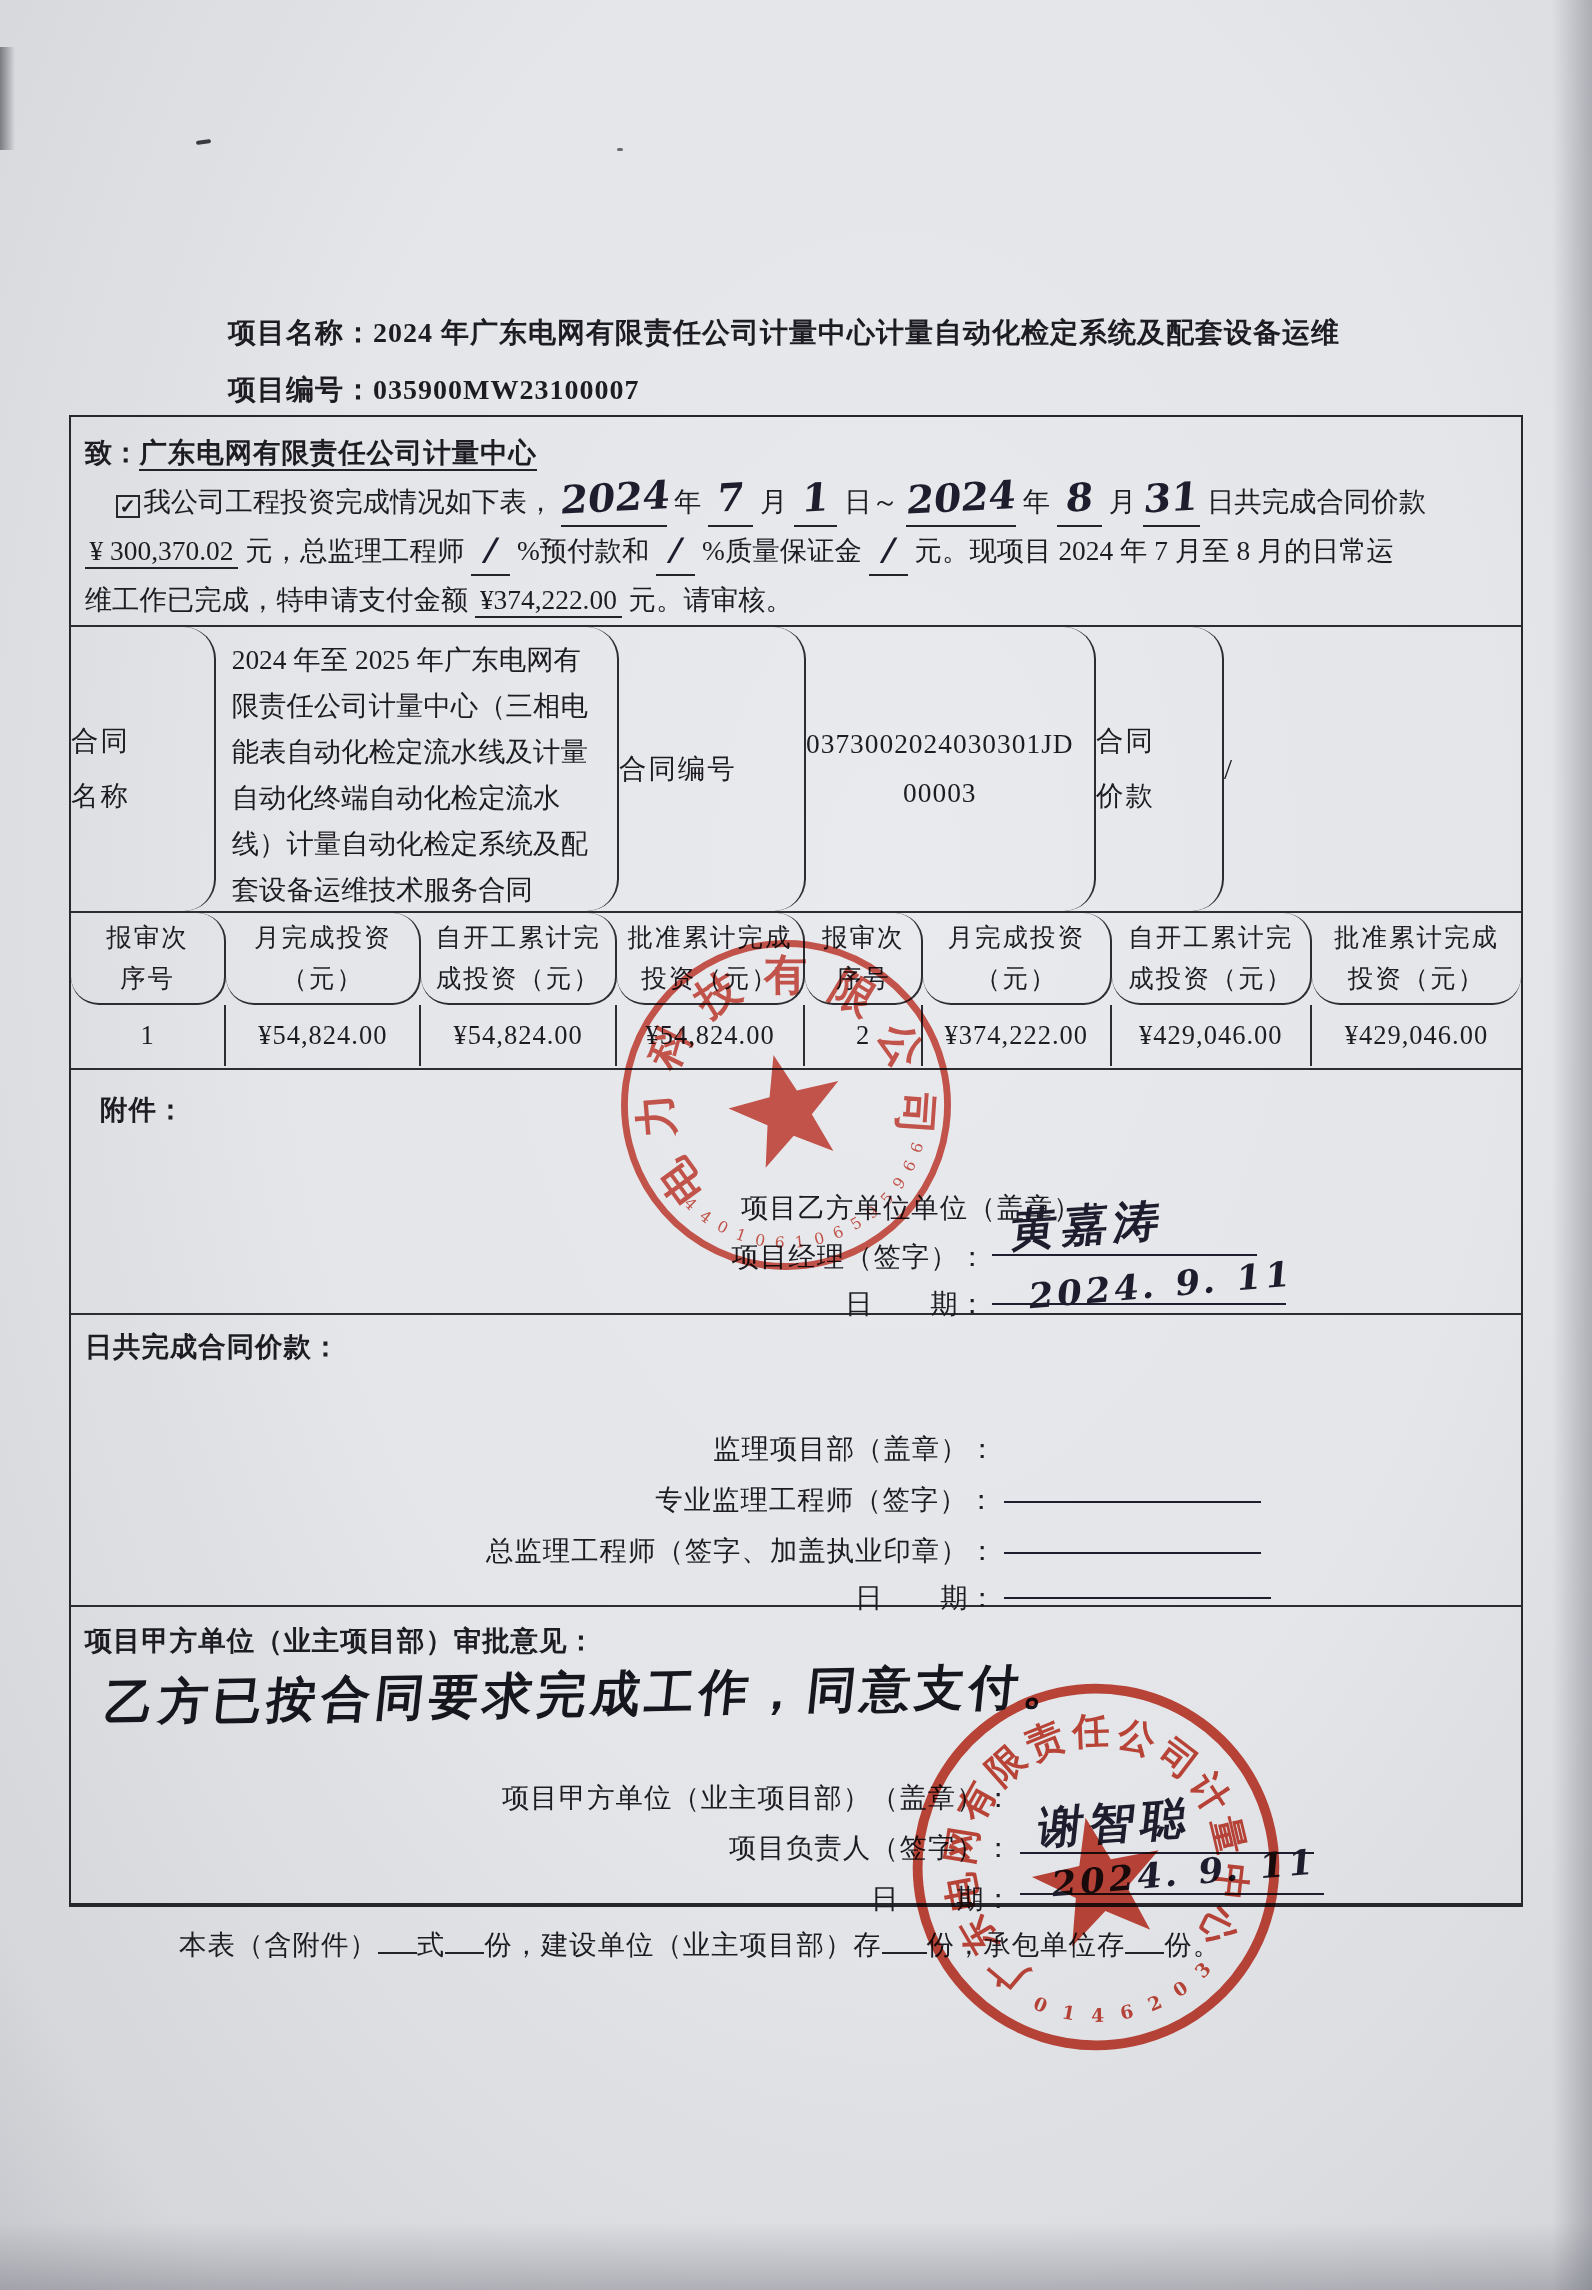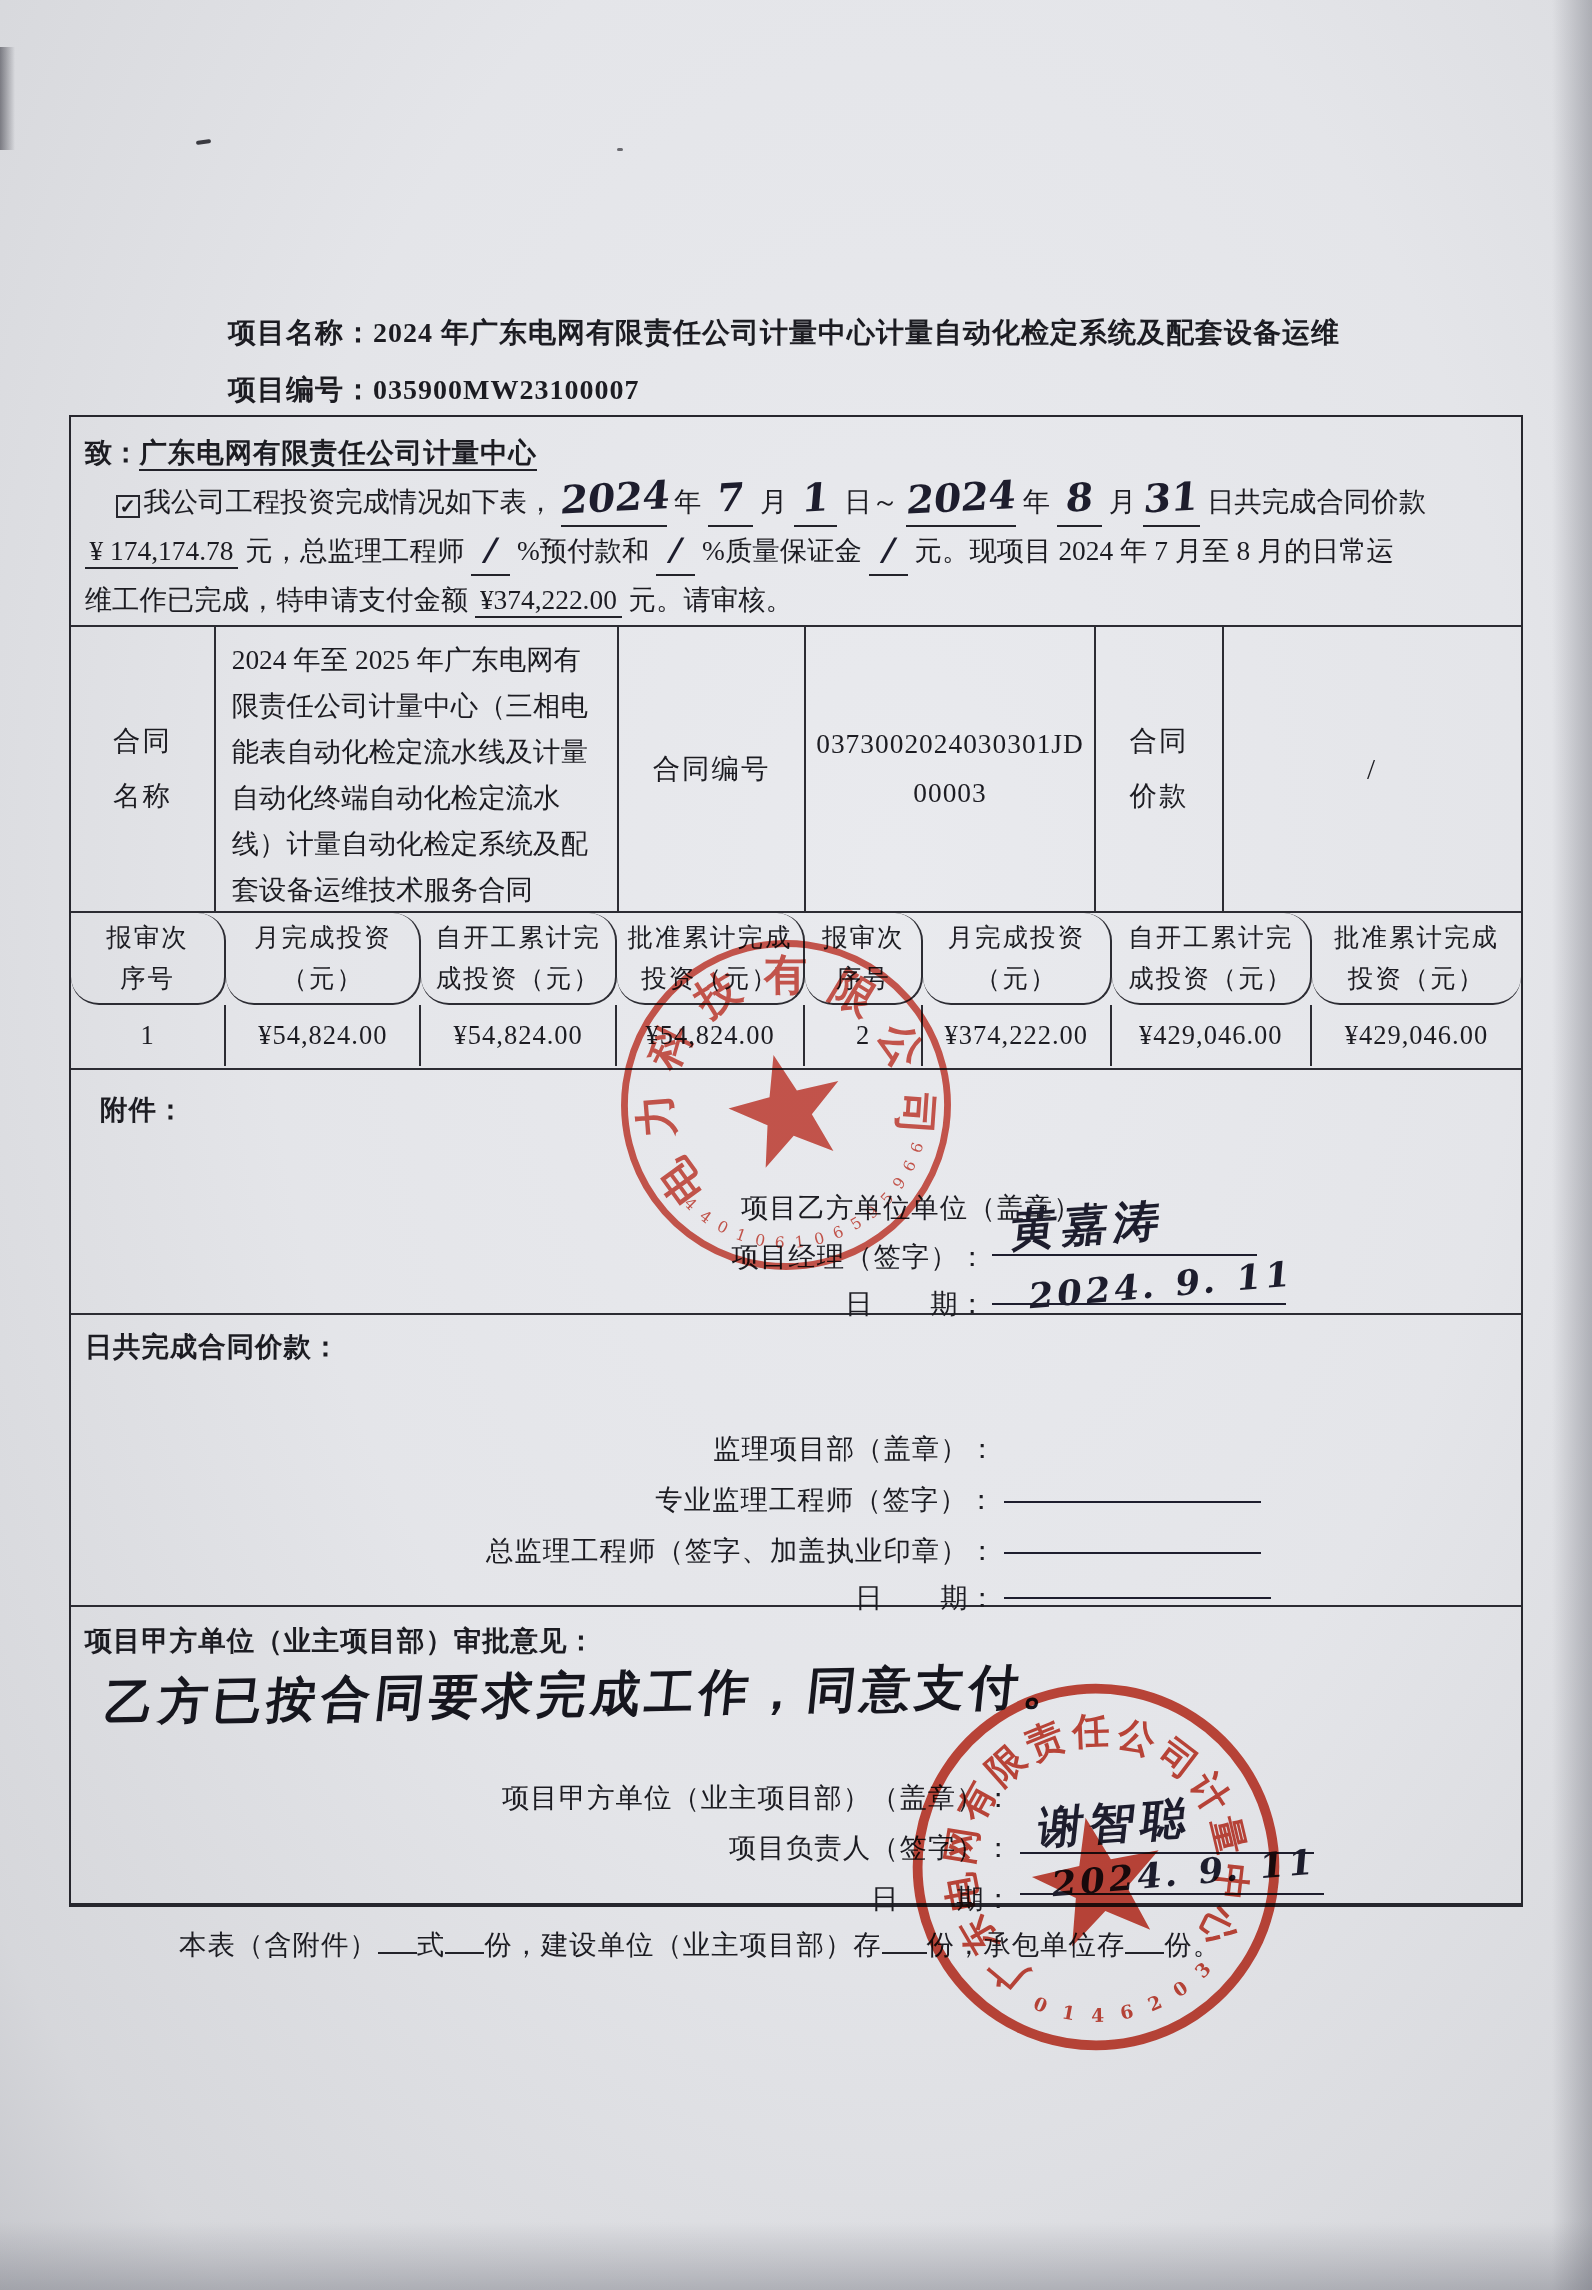--- a/index.html
+++ b/index.html
@@ -47,22 +47,22 @@
     text-align:center; font-size:19.6px; vertical-align:-2px; margin-right:3.9px; font-weight:bold;}
   .u { border-bottom:2px solid #23232a; padding:0 4.9px 1px; }
   .slot { display:inline-block; border-bottom:2px solid #23232a; text-align:center; vertical-align:baseline; }
   .hw { font-family:"DejaVu Serif",serif; color:#1d1d2d; display:inline-block; transform:skewX(-6deg); }
   .hw-big { font-size:39px; line-height:29px; transform:skewX(-8deg) rotate(-3deg); font-weight:bold;}
   .w108{width:106px}.w46{width:45px}.w44{width:43px}.w112{width:110px}.w58{width:57px}.w40{width:39px}
   .slash { font-size:31px; line-height:25.5px; transform:skewX(-14deg); font-weight:bold;}
 
   
   .sec-contract { top:210px; height:286px; display:flex; }
-  .ccell { border-right:2px solid #2c2c33; display:flex; align-items:center; justify-content:center;
-    text-align:center; }
+  .ccell { border-right:2px solid #2c2c33; display:flex; align-items:center; 
+    text-align:center;border-radius:32px; }
   .ccell:last-child { border-right:none; }
   .two-line { white-space:pre-line; }
   .c-name-label { width:145px; line-height:55px; letter-spacing:2px;}
   .c-name-val { width:403px; display:block; padding:9.8px 13.7px 0 15.7px; text-align:left;
     line-height:46px; font-size:27.4px; }
   .c-no-label { width:187px; letter-spacing:2px;}
   .c-no-val { width:290px; line-height:49px; letter-spacing:1px; font-size:27.4px;}
   .c-price-label { width:128px; line-height:55px; letter-spacing:2px;}
   .c-price-val { width:294px; font-size:29px; }
 
@@ -134,21 +134,21 @@
         <span class="slot w44"><span class="hw hw-big">1</span></span>
         <span>日～</span>
         <span class="slot w112"><span class="hw hw-big">2024</span></span>
         <span>年</span>
         <span class="slot w46"><span class="hw hw-big">8</span></span>
         <span>月</span>
         <span class="slot w58"><span class="hw hw-big">31</span></span>
         <span>日共完成合同价款</span>
       </div>
       <div class="n-line n3">
-        <span class="u">¥ 174,174.78</span>
+        <span class="u">¥ 300,370.02</span>
         <span>元，总监理工程师</span>
         <span class="slot w40"><span class="hw slash">/</span></span>
         <span>%预付款和</span>
         <span class="slot w40"><span class="hw slash">/</span></span>
         <span>%质量保证金</span>
         <span class="slot w40"><span class="hw slash">/</span></span>
         <span>元。现项目 2024 年 7 月至 8 月的日常运</span>
       </div>
       <div class="n-line n4">
         <span>维工作已完成，特申请支付金额</span>

